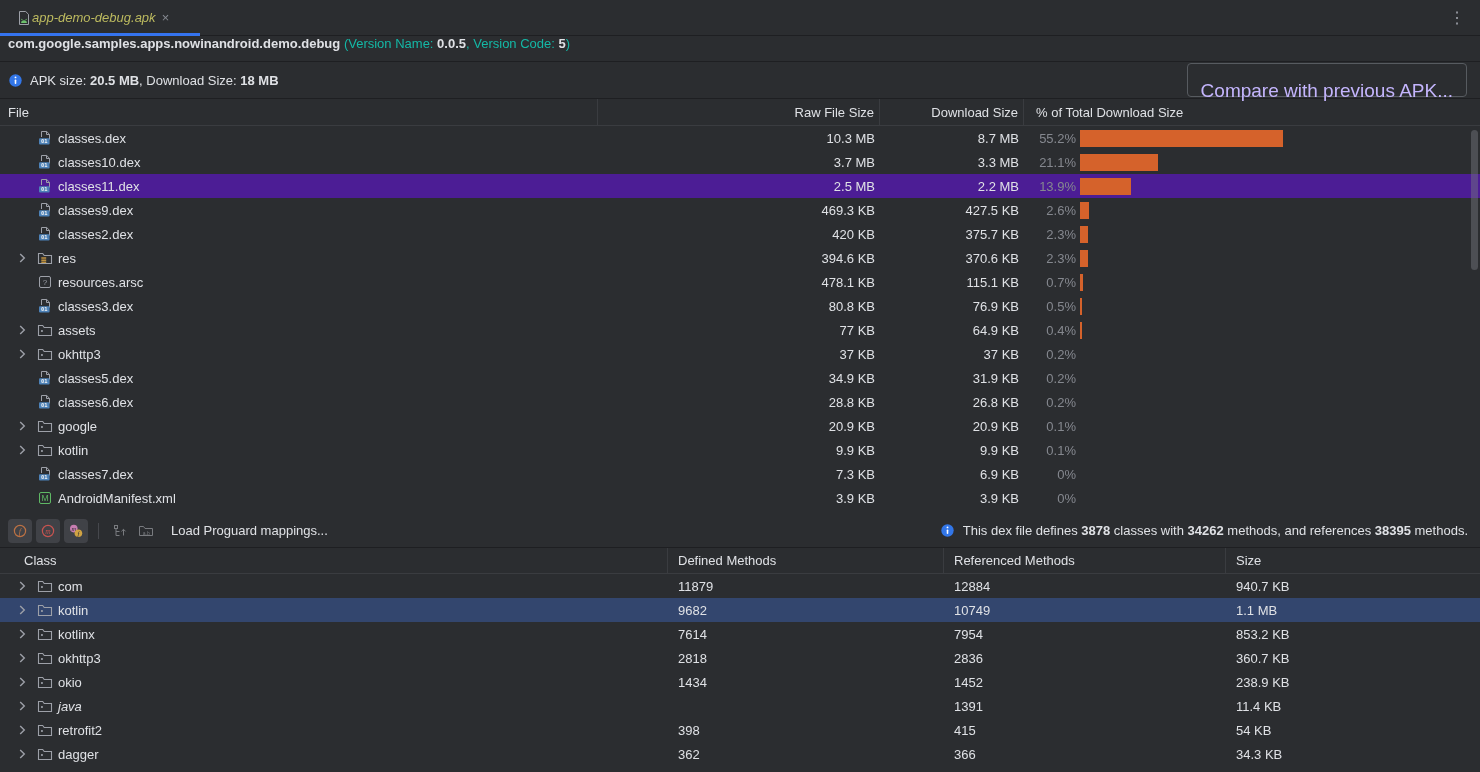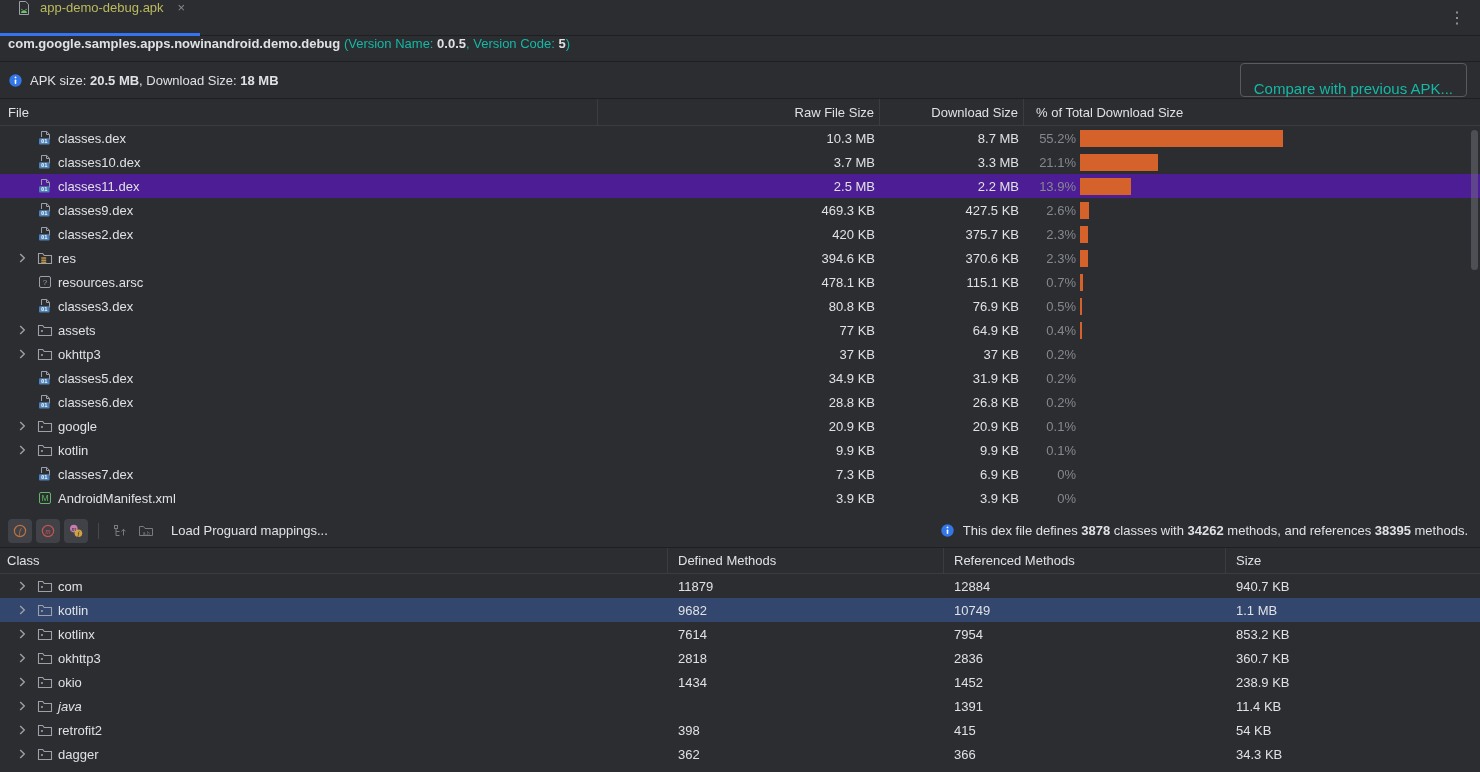--- a/index.html
+++ b/index.html
@@ -7,34 +7,34 @@
   body {
     background:#2b2d30; color:#dfe1e5;
     font-family:"Liberation Sans", sans-serif; font-size:13px;
     position:relative;
   }
   .muted { color:#14b8a6; }
   .b { font-weight:bold; }
 
   
   .tabbar { height:36px; display:flex; align-items:center; border-bottom:1px solid #1e1f22; position:relative; }
-  .tab { display:flex; align-items:flex-start; gap:8px; height:100%; padding:0 12px 0 16px; position:relative; cursor:default; }
+  .tab { display:flex; align-items:center; gap:0; height:100%; padding:0 12px 0 16px; position:relative; cursor:default;font-style:italic; }
   .tab-underline { position:absolute; left:0; bottom:-1px; width:200px; height:3px; background:#3574f0; }
   .tab-label { color:#bcba5f; }
   .tab-close { color:#868a91; font-size:13px; margin-left:6px; }
   .tabbar-menu { margin-left:auto; padding-right:14px; color:#9da0a8; font-size:16px; letter-spacing:1px; }
 
   
   .pkg-row { height:26px; display:flex; align-items:flex-start; padding:0 8px; border-bottom:1px solid #1e1f22; white-space:pre; }
   .apk-row { height:37px; display:flex; align-items:center; padding:0 8px; border-bottom:1px solid #1e1f22; white-space:pre; }
   .apk-row .icon { margin-right:7px; display:flex; }
   .compare-btn {
     margin-left:auto; margin-right:5px; height:25px; padding:16px 13px;
-    background:transparent; color:#14b8a6; border:1px solid #575b60; border-radius:4px;
-    font-family:"Liberation Sans", sans-serif; font-size:15px; cursor:pointer;
+    background:transparent; color:#c4b5fd; border:1px solid #575b60; border-radius:4px;
+    font-family:"Liberation Sans", sans-serif; font-size:19px; cursor:pointer;
   }
 
   
   .file-header { height:27px; display:grid; grid-template-columns:598px 282px 144px 1fr; align-items:center; border-bottom:1px solid #3a3c40; }
   .file-header > div { height:100%; display:flex; align-items:center; border-right:1px solid #3a3c40; }
   .file-header > div:last-child { border-right:none; }
   .fh-file { padding-left:8px; }
   .fh-raw, .fh-dl { justify-content:flex-end; padding-right:5px; }
   .fh-pct { padding-left:12px; }
 
@@ -56,21 +56,21 @@
   .tbtn { width:24px; height:24px; border-radius:4px; background:#404247; display:flex; align-items:center; justify-content:center; cursor:pointer; }
   .ticon { width:22px; height:24px; display:flex; align-items:center; justify-content:center; opacity:.85; }
   .tsep { width:1px; height:16px; background:#46484d; margin:0 6px; }
   .load-mappings { margin-left:10px; cursor:pointer; }
   .dex-summary { margin-left:auto; display:flex; align-items:center; gap:7px; padding-right:4px; }
 
   
   .class-header { height:26px; display:grid; grid-template-columns:668px 276px 282px 1fr; align-items:center; border-bottom:1px solid #3a3c40; }
   .class-header > div { height:100%; display:flex; align-items:center; border-right:1px solid #3a3c40; }
   .class-header > div:last-child { border-right:none; }
-  .ch-class { padding-left:7px; }
+  .ch-class { padding-left:24px; }
   .ch-col { padding-left:10px; }
 
   .class-row { height:24px; display:grid; grid-template-columns:668px 276px 282px 1fr; align-items:center; }
   .class-row.selected { background:#33466e; }
   .class-row .cell-val { padding-left:10px; }
   .class-row.italic .cell-name > .lbl { font-style:italic; }
 </style>
 </head>
 <body>
 

